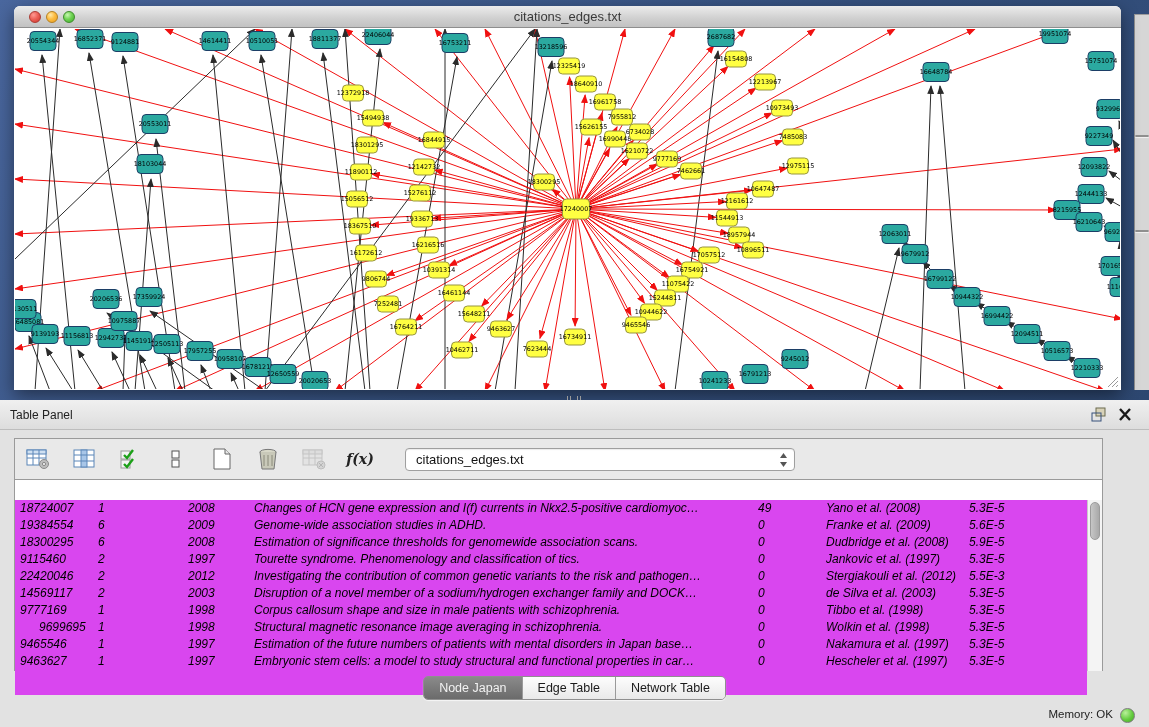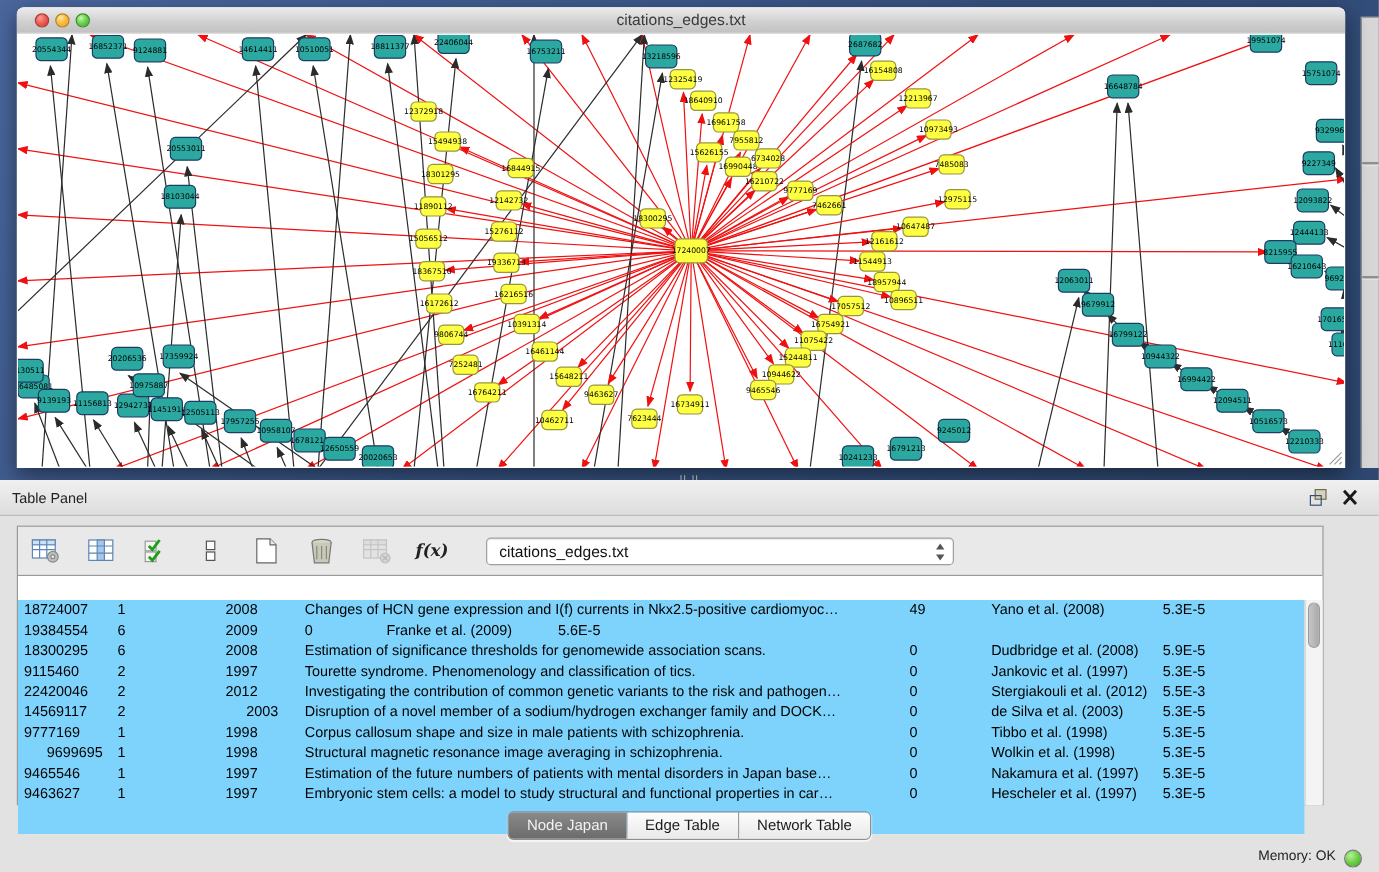--- a/index.html
+++ b/index.html
@@ -52,21 +52,21 @@
                 box-shadow:inset 0 1px 1px rgba(0,0,0,.08); }
   .net-select .arrows { position:absolute; right:6px; top:3px; }
 
   .tablewrap { position:absolute; top:40px; left:0; width:1087px; height:191px; background:#fff;
                border-top:1px solid #9a9a9a; }
   .thead { display:flex; height:20px; background:#c7e1ee; border-bottom:1px solid #93a9b6; }
   .th { font-size:12px; color:#111; text-align:center; line-height:19px;
         border-right:1px solid #9fb6c2; overflow:hidden; white-space:nowrap; }
   .th.filler { border-right:none; background:#c7e1ee; }
   .sort-tri { color:#2c64a0; font-size:10px; margin-right:3px; }
-  .tbody { position:absolute; top:20px; left:0; width:1072px; height:195px; overflow:hidden; background:#7dd3fc; }
+  .tbody { position:absolute; top:20px; left:0; width:1072px; height:195px; overflow:hidden; background:#d946ef;font-style:italic; }
   .tr { display:flex; height:17px; }
   .td { font-size:12px; color:#000; line-height:17px; padding-left:5px;
         overflow:hidden; white-space:nowrap; }
   .vscroll { position:absolute; top:20px; right:0px; width:15px; height:171px;
              background:#f4f4f4; border-left:1px solid #c9c9c9; }
   .vthumb { position:absolute; top:2px; left:2px; width:10px; height:38px;
             background:linear-gradient(90deg,#c6c6c6,#a9a9a9); border-radius:6px; border:1px solid #9b9b9b; }
 
   .tabs-bar { position:absolute; top:276px; left:0; width:100%; display:flex; justify-content:center; }
   .seg { display:inline-flex; border:1px solid #8f8f8f; border-radius:5px; overflow:hidden;
@@ -732,20 +732,21 @@
               <div class="td" style="width: 66px;">2008</div>
               <div class="td" style="width: 504px;">Changes of HCN gene expression and I(f) currents in Nkx2.5-positive cardiomyoc…</div>
               <div class="td" style="width: 68px;">49</div>
               <div class="td" style="width: 143px;">Yano et al. (2008)</div>
               <div class="td" style="width: 78px;">5.3E-5</div>
             </div>
             <div class="tr">
               <div class="td" style="width: 78px;">19384554</div>
               <div class="td" style="width: 90px;">6</div>
               <div class="td" style="width: 66px;">2009</div>
+              <div class="td" style="width: 504px;">Genome-wide association studies in ADHD.</div>
               <div class="td" style="width: 68px;">0</div>
               <div class="td" style="width: 143px;">Franke et al. (2009)</div>
               <div class="td" style="width: 78px;">5.6E-5</div>
             </div>
             <div class="tr">
               <div class="td" style="width: 78px;">18300295</div>
               <div class="td" style="width: 90px;">6</div>
               <div class="td" style="width: 66px;">2008</div>
               <div class="td" style="width: 504px;">Estimation of significance thresholds for genomewide association scans.</div>
               <div class="td" style="width: 68px;">0</div>
@@ -766,21 +767,21 @@
               <div class="td" style="width: 90px;">2</div>
               <div class="td" style="width: 66px;">2012</div>
               <div class="td" style="width: 504px;">Investigating the contribution of common genetic variants to the risk and pathogen…</div>
               <div class="td" style="width: 68px;">0</div>
               <div class="td" style="width: 143px;">Stergiakouli et al. (2012)</div>
               <div class="td" style="width: 78px;">5.5E-3</div>
             </div>
             <div class="tr">
               <div class="td" style="width: 78px;">14569117</div>
               <div class="td" style="width: 90px;">2</div>
-              <div class="td" style="width: 66px; text-align: center;">2003</div>
+              <div class="td" style="width: 66px;">2003</div>
               <div class="td" style="width: 504px;">Disruption of a novel member of a sodium/hydrogen exchanger family and DOCK…</div>
               <div class="td" style="width: 68px;">0</div>
               <div class="td" style="width: 143px;">de Silva et al. (2003)</div>
               <div class="td" style="width: 78px;">5.3E-5</div>
             </div>
             <div class="tr">
               <div class="td" style="width: 78px;">9777169</div>
               <div class="td" style="width: 90px;">1</div>
               <div class="td" style="width: 66px;">1998</div>
               <div class="td" style="width: 504px;">Corpus callosum shape and size in male patients with schizophrenia.</div>

